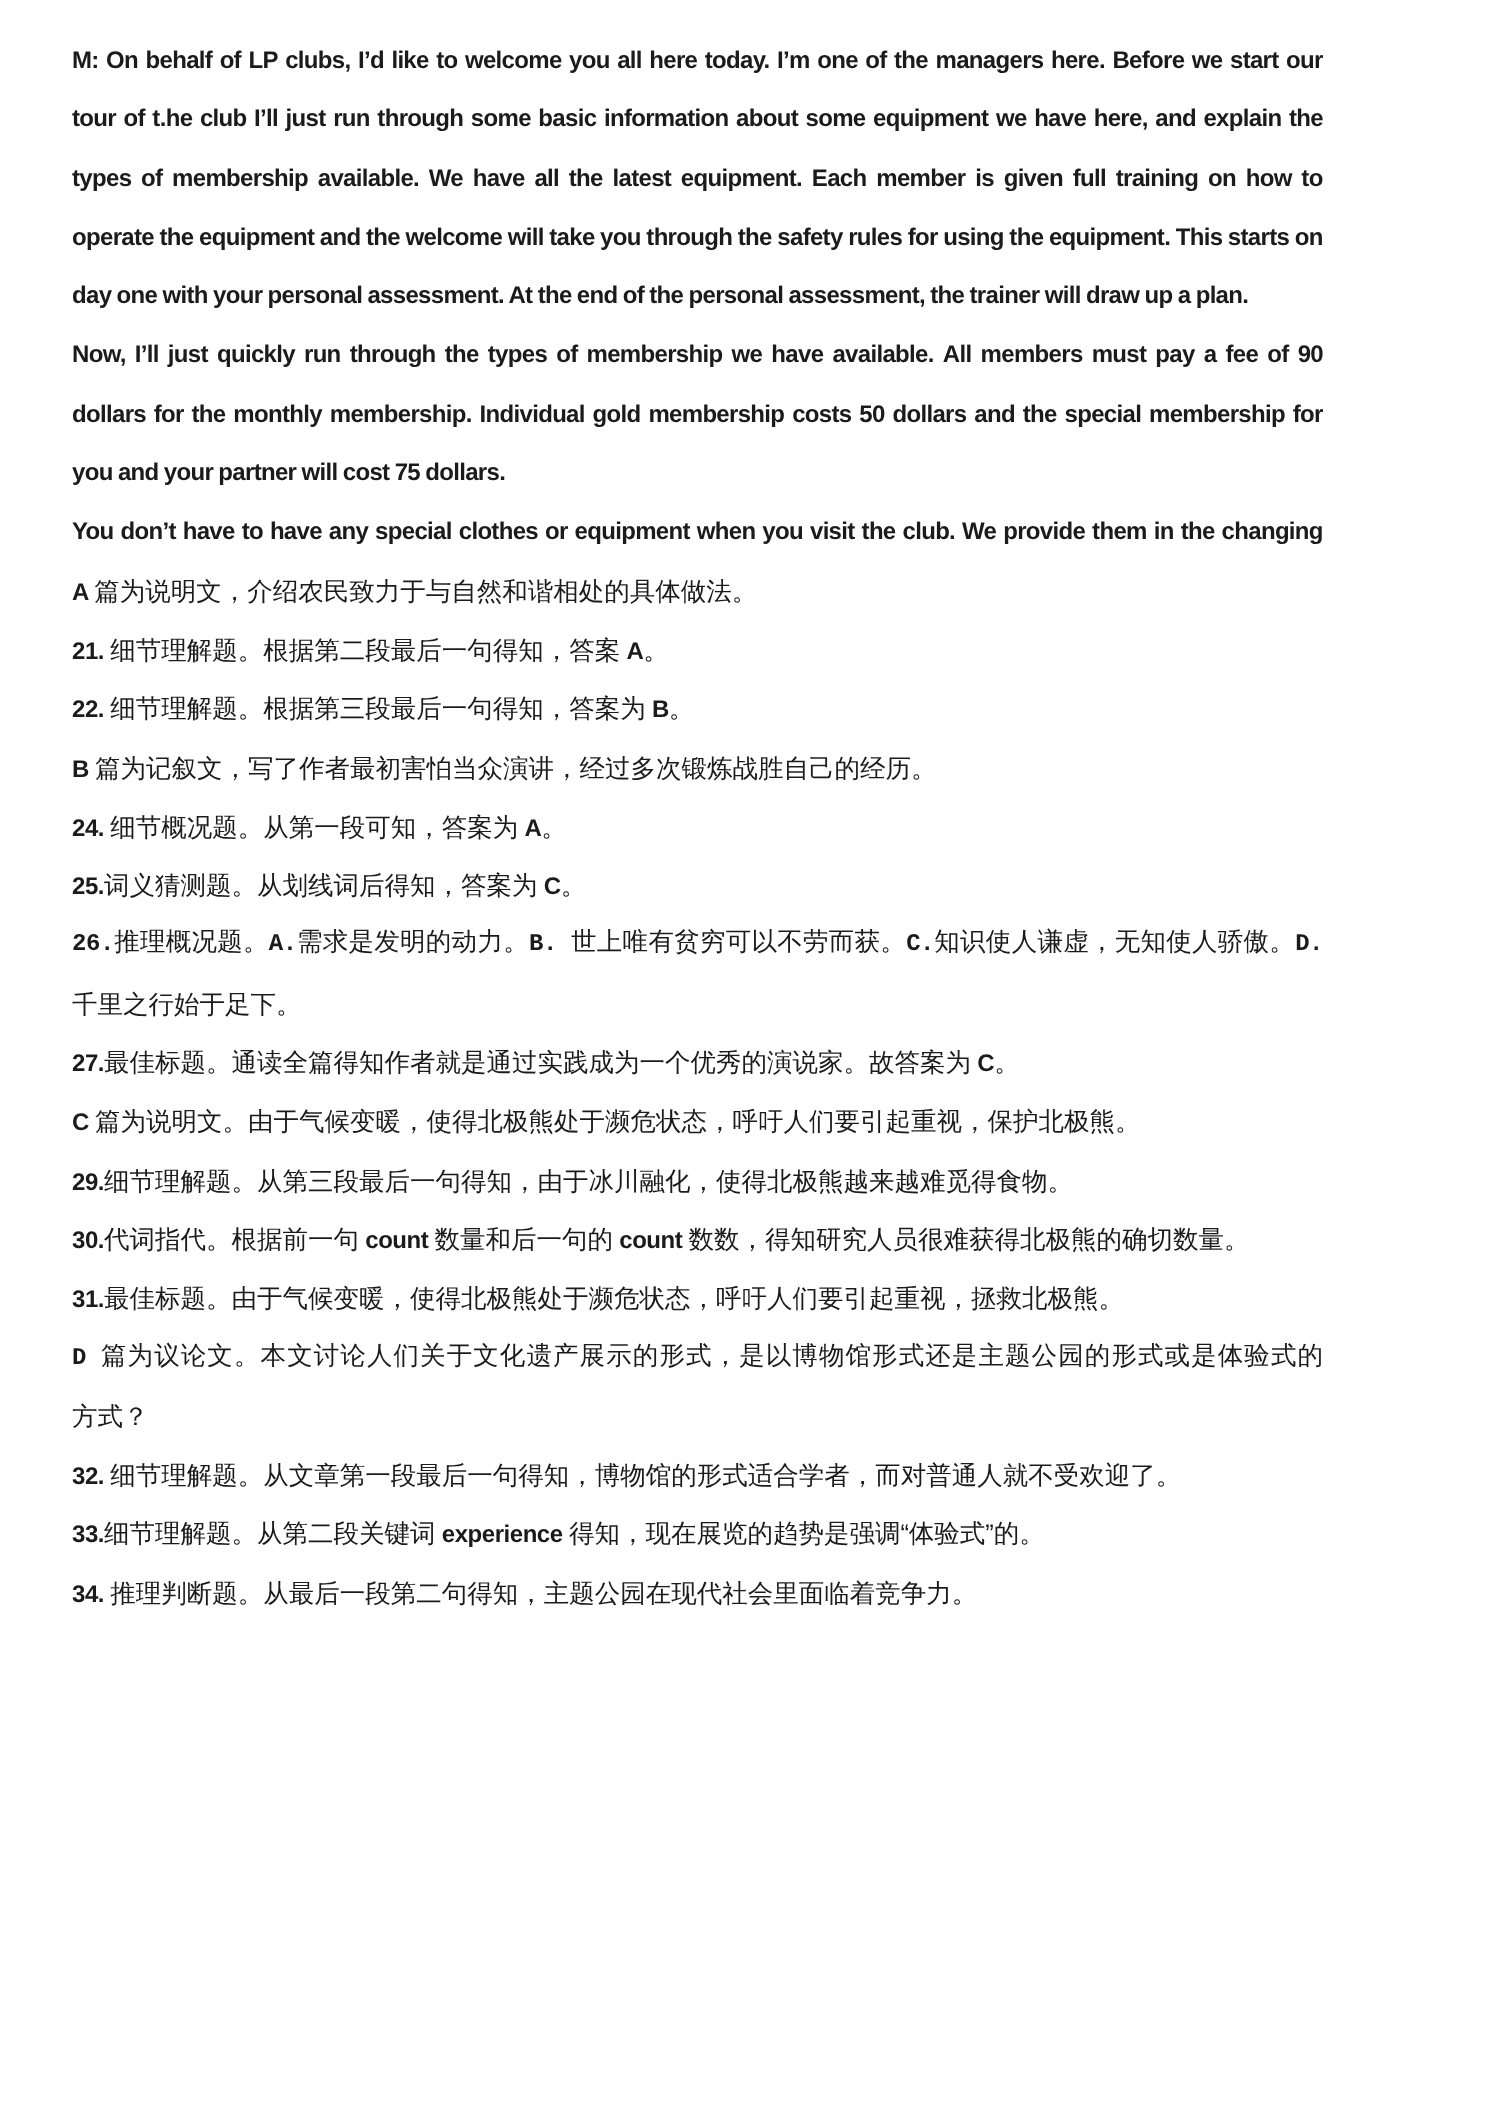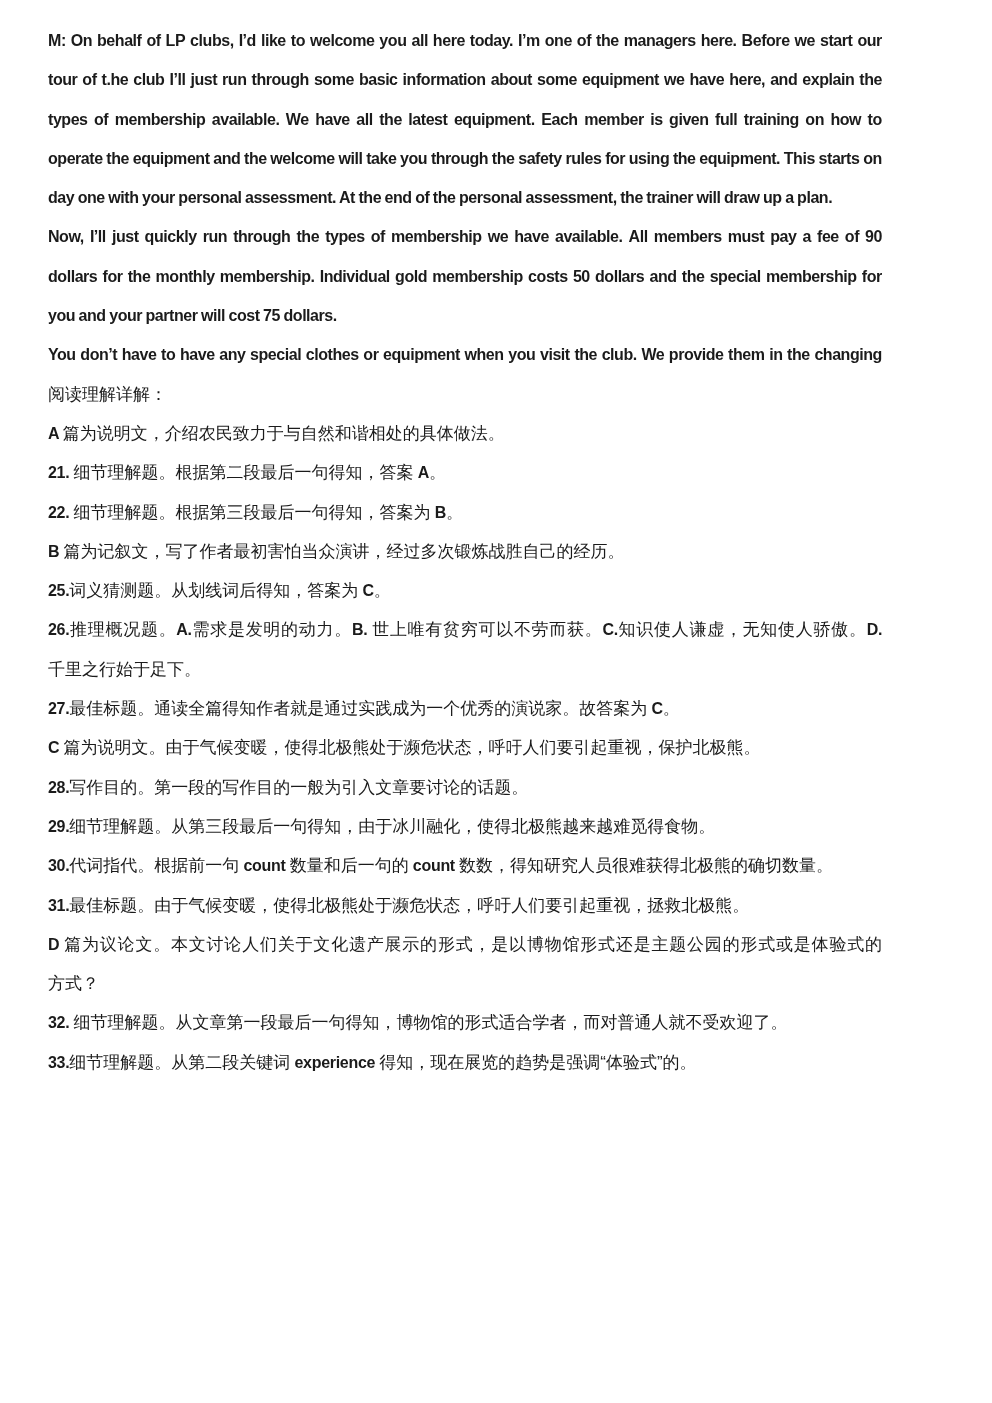--- a/index.html
+++ b/index.html
@@ -41,20 +41,21 @@
   }
   .en.j span { display: inline-block; }
   
   .zh {
     font-weight: 400;
     font-size: 17px;
   }
   .zh.j {
     text-align: justify;
     text-align-last: justify;
+    font-family: Liberation Mono, monospace;
   }
   .zh b {
     font-weight: 700;
     font-size: 16px;
     letter-spacing: -0.3px;
   }
 </style>
 </head>
 <body>
 
@@ -209,31 +210,31 @@
       <span>visit</span>
       <span>the</span>
       <span>club.</span>
       <span>We</span>
       <span>provide</span>
       <span>them</span>
       <span>in</span>
       <span>the</span>
       <span>changing</span>
     </div>
-    <div class="line zh">阅读理解详解：</div>
     <div class="line zh"><b>A </b>篇为说明文，介绍农民致力于与自然和谐相处的具体做法。</div>
     <div class="line zh"><b>21. </b>细节理解题。根据第二段最后一句得知，答案<b> A</b>。</div>
     <div class="line zh"><b>22. </b>细节理解题。根据第三段最后一句得知，答案为<b> B</b>。</div>
     <div class="line zh"><b>B </b>篇为记叙文，写了作者最初害怕当众演讲，经过多次锻炼战胜自己的经历。</div>
+    <div class="line zh"><b>24. </b>细节概况题。从第一段可知，答案为<b> A</b>。</div>
     <div class="line zh"><b>25.</b>词义猜测题。从划线词后得知，答案为<b> C</b>。</div>
     <div class="line zh j"><b>26.</b>推理概况题。<b>A.</b>需求是发明的动力。<b>B. </b>世上唯有贫穷可以不劳而获。<b>C.</b>知识使人谦虚，无知使人骄傲。<b>D.</b></div>
     <div class="line zh">千里之行始于足下。</div>
     <div class="line zh"><b>27.</b>最佳标题。通读全篇得知作者就是通过实践成为一个优秀的演说家。故答案为<b> C</b>。</div>
     <div class="line zh"><b>C </b>篇为说明文。由于气候变暖，使得北极熊处于濒危状态，呼吁人们要引起重视，保护北极熊。</div>
-    <div class="line zh"><b>28.</b>写作目的。第一段的写作目的一般为引入文章要讨论的话题。</div>
     <div class="line zh"><b>29.</b>细节理解题。从第三段最后一句得知，由于冰川融化，使得北极熊越来越难觅得食物。</div>
     <div class="line zh"><b>30.</b>代词指代。根据前一句<b> count </b>数量和后一句的<b> count </b>数数，得知研究人员很难获得北极熊的确切数量。</div>
     <div class="line zh"><b>31.</b>最佳标题。由于气候变暖，使得北极熊处于濒危状态，呼吁人们要引起重视，拯救北极熊。</div>
     <div class="line zh j"><b>D </b>篇为议论文。本文讨论人们关于文化遗产展示的形式，是以博物馆形式还是主题公园的形式或是体验式的</div>
     <div class="line zh">方式？</div>
     <div class="line zh"><b>32. </b>细节理解题。从文章第一段最后一句得知，博物馆的形式适合学者，而对普通人就不受欢迎了。</div>
     <div class="line zh"><b>33.</b>细节理解题。从第二段关键词<b> experience  </b>得知，现在展览的趋势是强调“体验式”的。</div>
+    <div class="line zh"><b>34. </b>推理判断题。从最后一段第二句得知，主题公园在现代社会里面临着竞争力。</div>
   </div>
 
 </body></html>

